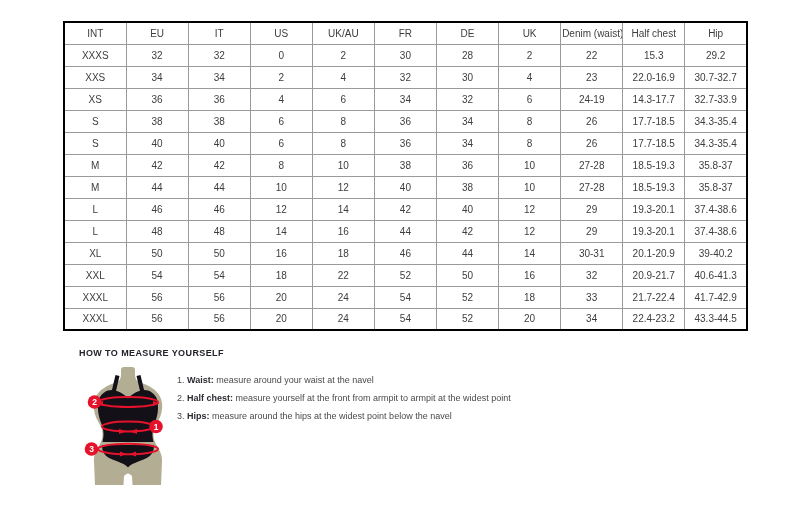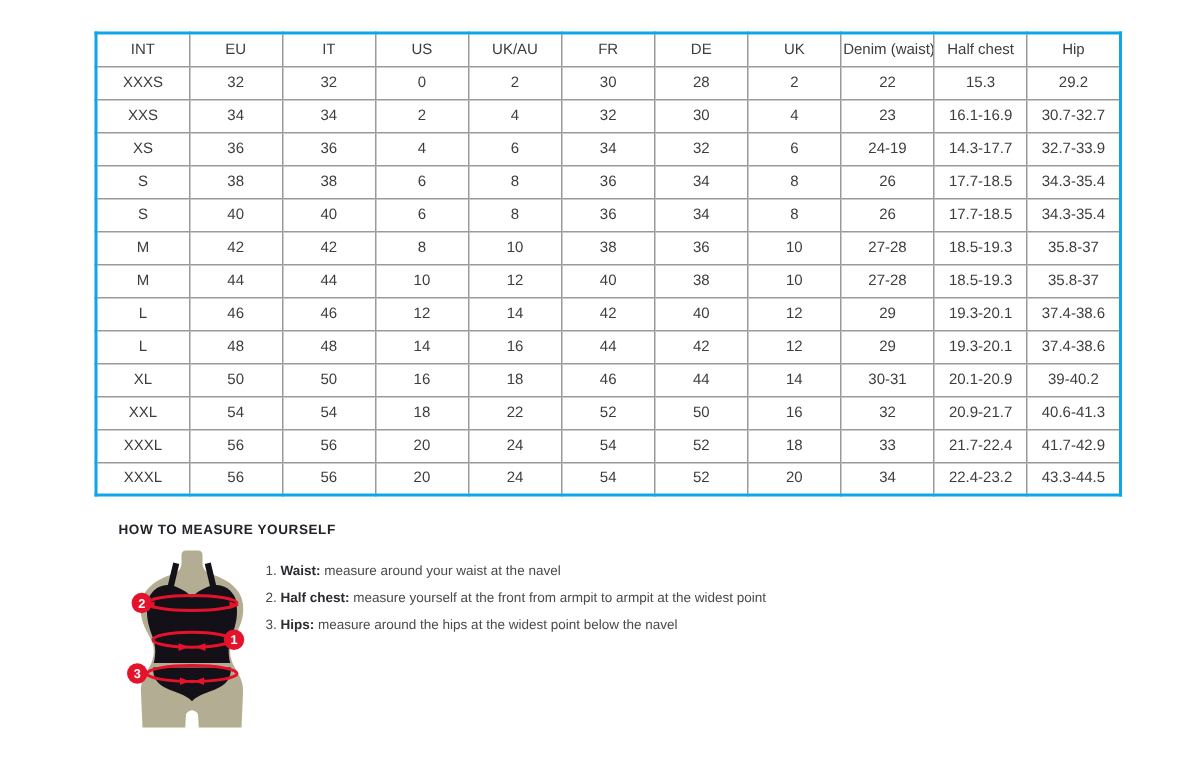--- a/index.html
+++ b/index.html
@@ -14,21 +14,21 @@
   }
 
   
   table.size-table {
     position: absolute;
     left: 63px;
     top: 21px;
     width: 685px;
     border-collapse: collapse;
     table-layout: fixed;
-    border: 2px solid #0ea5e9;
+    border: 2px solid #000000;
     padding-left: 10px;
   }
   .size-table th, .size-table td {
     border: 1px solid #9a9a9a;
     height: 22px;
     font-size: 10px;
     font-weight: 400;
     color: #3d3d3d;
     text-align: center;
     vertical-align: middle;
@@ -119,21 +119,21 @@
         <tr>
           <td>XXS</td>
           <td>34</td>
           <td>34</td>
           <td>2</td>
           <td>4</td>
           <td>32</td>
           <td>30</td>
           <td>4</td>
           <td>23</td>
-          <td>16.1-16.9</td>
+          <td>22.0-16.9</td>
           <td>30.7-32.7</td>
         </tr>
         <tr>
           <td>XS</td>
           <td>36</td>
           <td>36</td>
           <td>4</td>
           <td>6</td>
           <td>34</td>
           <td>32</td>

